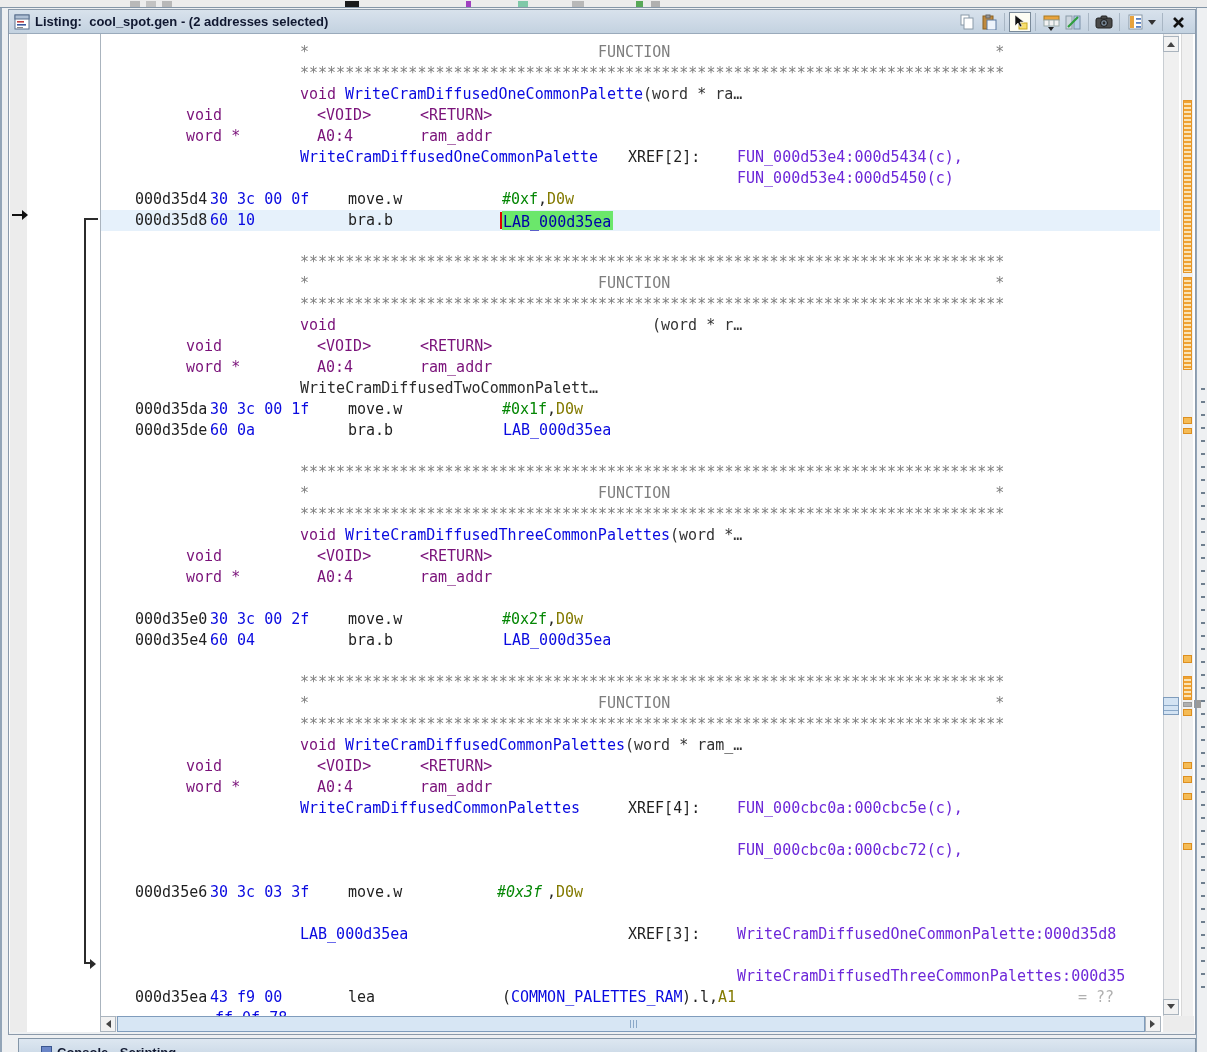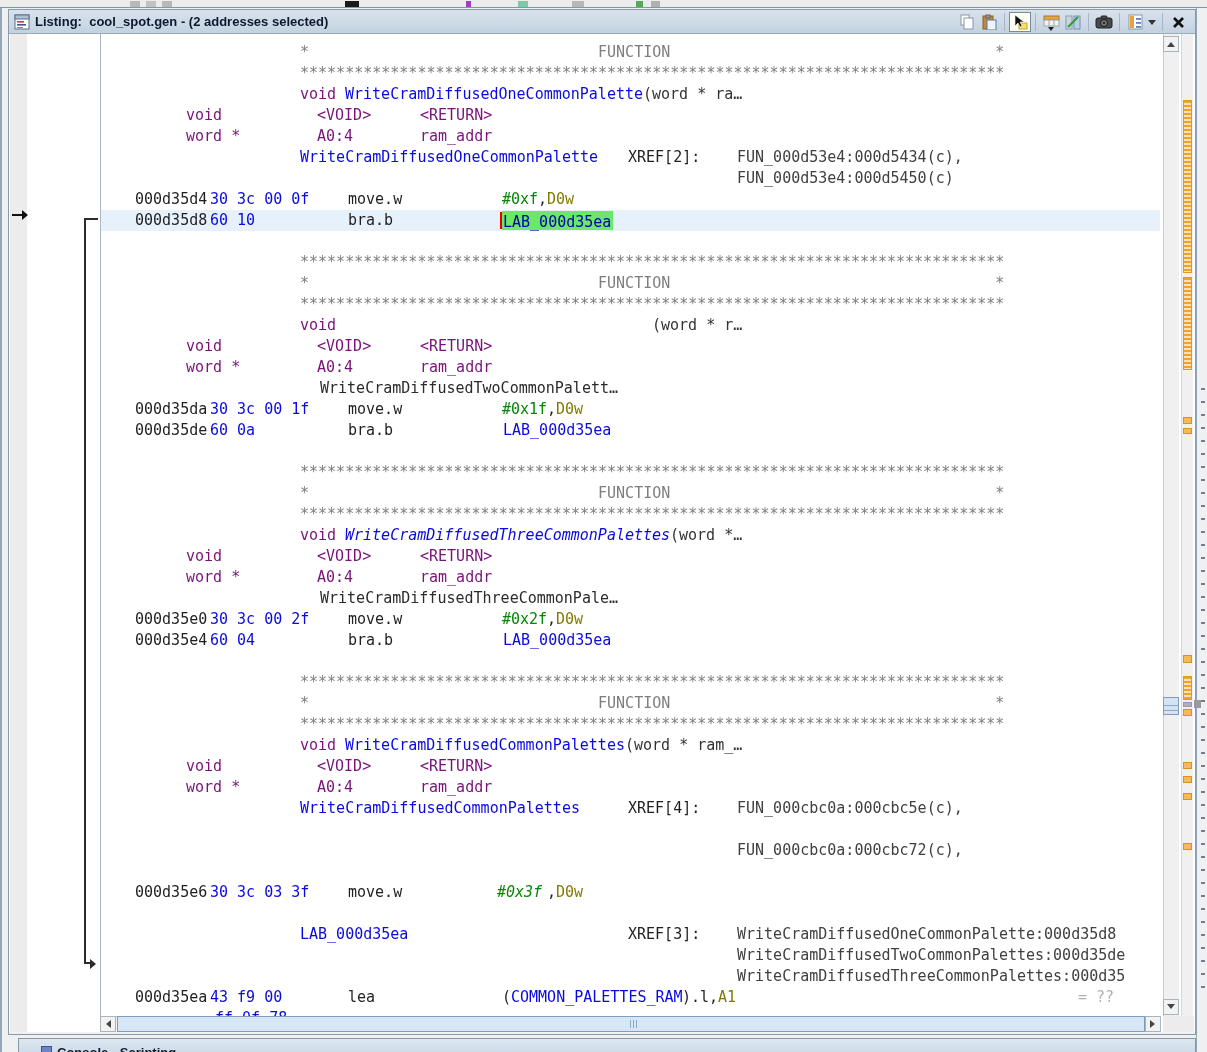--- a/index.html
+++ b/index.html
@@ -31,22 +31,22 @@
 
   #text-area { left:101px; top:34px; width:1059px; height:982px; overflow:hidden; background:#fff; font-family:"DejaVu Sans Mono","Liberation Mono",monospace; font-size:15px; }
   .line { position:absolute; left:0; width:1059px; height:21px; line-height:21px; white-space:pre; }
   .seg  { position:absolute; top:0; height:21px; }
   #sel-band { left:0; top:176px; width:1059px; height:21px; background:#e6f1fb; }
   #cursor-bar { left:399px; top:178px; width:2px; height:17px; background:#e00000; z-index:5; }
 
   .c-addr { color:#1f1f1f; } .c-bytes { color:#0a0ae0; } .c-mn { color:#1f1f1f; }
   .c-scal { color:#058705; } .c-reg { color:#837a00; } .c-sep { color:#1f1f1f; }
   .c-kw { color:#7a127a; } .c-fn { color:#0a0ae0;text-align:center; } .c-rest { color:#333333; }
-  .c-ptype { color:#7a127a; } .c-cm { color:#7e7e7e; } .c-lbldark { color:#2b2b2b;margin-left:20px; }
-  .c-xk { color:#1f1f1f; } .c-xv { color:#404040; } .c-eq { color:#b0b0b0; }
+  .c-ptype { color:#7a127a; } .c-cm { color:#7e7e7e; } .c-lbldark { color:#2b2b2b; }
+  .c-xk { color:#1f1f1f; } .c-xv { color:#6d28d9; } .c-eq { color:#b0b0b0; }
   .c-hl { background:#6be76b; color:#0000a8; padding:1px 2px 1px 1px; margin-left:-1px; height:19px; top:1px; }
 
   
   .flow { background:#2b2b2b; z-index:6; }
   #ip-arrow-line { left:12px; top:214px; width:11px; height:2px; background:#111; z-index:6; }
   #ip-arrow-head { left:22px; top:210px; width:0; height:0; border:5px solid transparent; border-left:6px solid #111; z-index:6; }
   #flow-head { left:90px; top:959px; width:0; height:0; border:5px solid transparent; border-left:6px solid #2b2b2b; z-index:6; }
 
   
   .sb-btn { background:#f2f2f2; border:1px solid #aab4be; display:flex; align-items:center; justify-content:center; z-index:12; }
@@ -212,37 +212,35 @@
     <div class="line" style="top: 260px;"><span class="seg c-cm" style="left: 199px;">******************************************************************************</span></div>
     <div class="line" style="top: 281px;"><span class="seg c-kw" style="left: 199px;">void </span><span class="seg c-rest" style="left: 551px;">(word * r…</span></div>
     <div class="line" style="top: 302px;"><span class="seg c-ptype" style="left: 85px;">void</span><span class="seg c-ptype" style="left: 216px;">&lt;VOID&gt;</span><span class="seg c-ptype" style="left: 319px;">&lt;RETURN&gt;</span></div>
     <div class="line" style="top: 323px;"><span class="seg c-ptype" style="left: 85px;">word *</span><span class="seg c-ptype" style="left: 216px;">A0:4</span><span class="seg c-ptype" style="left: 319px;">ram_addr</span></div>
     <div class="line" style="top: 344px;"><span class="seg c-lbldark" style="left: 199px;">WriteCramDiffusedTwoCommonPalett…</span></div>
     <div class="line" style="top: 365px;"><span class="seg c-addr" style="left: 34px;">000d35da</span><span class="seg c-bytes" style="left: 109px;">30 3c 00 1f</span><span class="seg c-mn" style="left: 247px;">move.w</span><span class="seg c-scal" style="left: 401px;">#0x1f</span><span class="seg c-sep" style="left: 446px;">,</span><span class="seg c-reg" style="left: 455px;">D0w</span></div>
     <div class="line" style="top: 386px;"><span class="seg c-addr" style="left: 34px;">000d35de</span><span class="seg c-bytes" style="left: 109px;">60 0a</span><span class="seg c-mn" style="left: 247px;">bra.b</span><span class="seg c-fn" style="left: 402px;">LAB_000d35ea</span></div>
     <div class="line" style="top: 428px;"><span class="seg c-cm" style="left: 199px;">******************************************************************************</span></div>
     <div class="line" style="top: 449px;"><span class="seg c-cm" style="left: 199px;">*                                FUNCTION                                    *</span></div>
     <div class="line" style="top: 470px;"><span class="seg c-cm" style="left: 199px;">******************************************************************************</span></div>
-    <div class="line" style="top: 491px;"><span class="seg c-kw" style="left: 199px;">void </span><span class="seg c-fn" style="left: 244px; font-style: italic;">WriteCramDiffusedThreeCommonPalettes</span><span class="seg c-rest" style="left: 569px;">(word *…</span></div>
+    <div class="line" style="top: 491px;"><span class="seg c-kw" style="left: 199px;">void </span><span class="seg c-fn" style="left: 244px;">WriteCramDiffusedThreeCommonPalettes</span><span class="seg c-rest" style="left: 569px;">(word *…</span></div>
     <div class="line" style="top: 512px;"><span class="seg c-ptype" style="left: 85px;">void</span><span class="seg c-ptype" style="left: 216px;">&lt;VOID&gt;</span><span class="seg c-ptype" style="left: 319px;">&lt;RETURN&gt;</span></div>
     <div class="line" style="top: 533px;"><span class="seg c-ptype" style="left: 85px;">word *</span><span class="seg c-ptype" style="left: 216px;">A0:4</span><span class="seg c-ptype" style="left: 319px;">ram_addr</span></div>
-    <div class="line" style="top: 554px;"><span class="seg c-lbldark" style="left: 199px;">WriteCramDiffusedThreeCommonPale…</span></div>
     <div class="line" style="top: 575px;"><span class="seg c-addr" style="left: 34px;">000d35e0</span><span class="seg c-bytes" style="left: 109px;">30 3c 00 2f</span><span class="seg c-mn" style="left: 247px;">move.w</span><span class="seg c-scal" style="left: 401px;">#0x2f</span><span class="seg c-sep" style="left: 446px;">,</span><span class="seg c-reg" style="left: 455px;">D0w</span></div>
     <div class="line" style="top: 596px;"><span class="seg c-addr" style="left: 34px;">000d35e4</span><span class="seg c-bytes" style="left: 109px;">60 04</span><span class="seg c-mn" style="left: 247px;">bra.b</span><span class="seg c-fn" style="left: 402px;">LAB_000d35ea</span></div>
     <div class="line" style="top: 638px;"><span class="seg c-cm" style="left: 199px;">******************************************************************************</span></div>
     <div class="line" style="top: 659px;"><span class="seg c-cm" style="left: 199px;">*                                FUNCTION                                    *</span></div>
     <div class="line" style="top: 680px;"><span class="seg c-cm" style="left: 199px;">******************************************************************************</span></div>
     <div class="line" style="top: 701px;"><span class="seg c-kw" style="left: 199px;">void </span><span class="seg c-fn" style="left: 244px;">WriteCramDiffusedCommonPalettes</span><span class="seg c-rest" style="left: 524px; text-align: center;">(word * ram_…</span></div>
     <div class="line" style="top: 722px;"><span class="seg c-ptype" style="left: 85px;">void</span><span class="seg c-ptype" style="left: 216px;">&lt;VOID&gt;</span><span class="seg c-ptype" style="left: 319px;">&lt;RETURN&gt;</span></div>
     <div class="line" style="top: 743px;"><span class="seg c-ptype" style="left: 85px;">word *</span><span class="seg c-ptype" style="left: 216px;">A0:4</span><span class="seg c-ptype" style="left: 319px;">ram_addr</span></div>
     <div class="line" style="top: 764px;"><span class="seg c-fn" style="left: 199px;">WriteCramDiffusedCommonPalettes</span><span class="seg c-xk" style="left: 527px;">XREF[4]:</span><span class="seg c-xv" style="left: 636px;">FUN_000cbc0a:000cbc5e(c),</span></div>
     <div class="line" style="top: 806px;"><span class="seg c-xv" style="left: 636px;">FUN_000cbc0a:000cbc72(c),</span></div>
     <div class="line" style="top: 848px;"><span class="seg c-addr" style="left: 34px;">000d35e6</span><span class="seg c-bytes" style="left: 109px;">30 3c 03 3f</span><span class="seg c-mn" style="left: 247px;">move.w</span><span class="seg c-scal" style="left: 396px; font-style: italic;">#0x3f</span><span class="seg c-sep" style="left: 446px;">,</span><span class="seg c-reg" style="left: 455px;">D0w</span></div>
     <div class="line" style="top: 890px;"><span class="seg c-fn" style="left: 199px;">LAB_000d35ea</span><span class="seg c-xk" style="left: 527px;">XREF[3]:</span><span class="seg c-xv" style="left: 636px;">WriteCramDiffusedOneCommonPalette:000d35d8</span></div>
-    <div class="line" style="top: 911px;"><span class="seg c-xv" style="left: 636px;">WriteCramDiffusedTwoCommonPalettes:000d35de</span></div>
     <div class="line" style="top: 932px;"><span class="seg c-xv" style="left: 636px;">WriteCramDiffusedThreeCommonPalettes:000d35</span></div>
     <div class="line" style="top: 953px;"><span class="seg c-addr" style="left: 34px;">000d35ea</span><span class="seg c-bytes" style="left: 109px;">43 f9 00</span><span class="seg c-mn" style="left: 247px;">lea</span><span class="seg c-sep" style="left: 401px;">(</span><span class="seg c-fn" style="left: 410px;">COMMON_PALETTES_RAM</span><span class="seg c-sep" style="left: 581px;">).l,</span><span class="seg c-reg" style="left: 617px;">A1</span><span class="seg c-eq" style="left: 977px;">= ??</span></div>
     <div class="line" style="top: 974px;"><span class="seg c-bytes" style="left: 114px;">ff 0f 78</span></div>
   </div>
 
 <div id="ip-arrow-line" class="abs"></div>
 <div id="ip-arrow-head" class="abs"></div>
 
 <div class="abs flow" style="left:84px;top:218px;width:14px;height:2px;"></div>
 <div class="abs flow" style="left:84px;top:218px;width:2px;height:745px;"></div>

